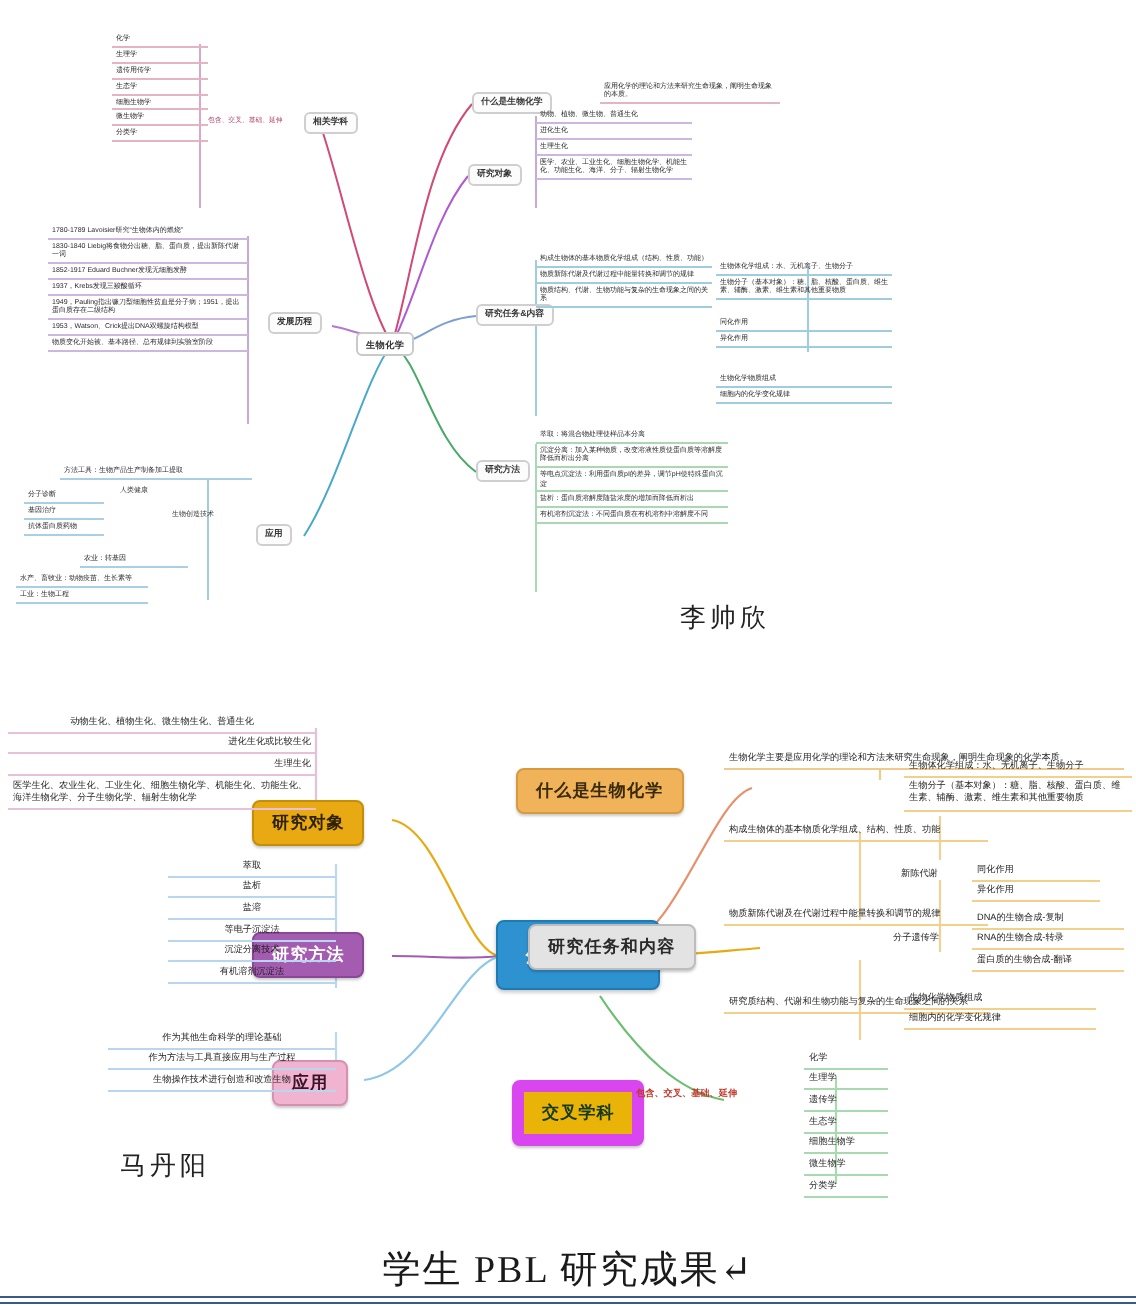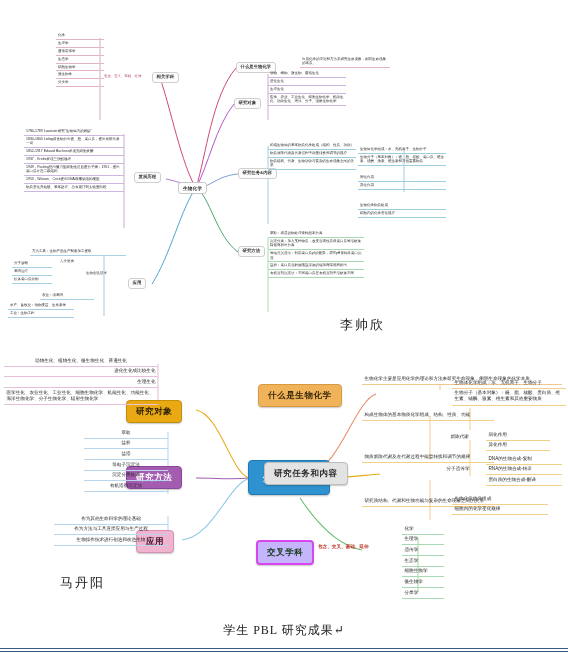--- a/index.html
+++ b/index.html
@@ -1,21 +1,21 @@
 <!DOCTYPE html>
 <html><head>
 <meta charset="utf-8">
 <style>
   html,body{margin:0;padding:0;}
   body{
     width:568px;height:653px;background:#ffffff;
     font-family:"Liberation Sans","DejaVu Sans",sans-serif;
     color:#1a1a1a;overflow:hidden;position:relative;
   }
-  .map{position:absolute;left:0;top:16px;width:568px;}
+  .map{position:absolute;left:0;top:0;width:568px;}
   .map-top{height:340px;}
   .map-bot{top:348px;height:270px;}
   svg.links{position:absolute;left:0;top:0;width:100%;height:100%;overflow:visible;pointer-events:none;}
   .node{position:absolute;box-sizing:border-box;white-space:nowrap;}
 
   
   .t-root{
     border:1px solid #c9c9c9;background:#fff;border-radius:3px;
     font-size:4.6px;line-height:1.1;padding:2.5px 4px;color:#333;
     font-weight:bold;letter-spacing:.2px;
@@ -41,40 +41,40 @@
     background:#2e92d1;color:#fff;border:1px solid #1f7ab4;border-radius:4px;
     font-size:12px;font-weight:bold;padding:8px 14px;letter-spacing:1px;
     box-shadow:0 1px 2px rgba(0,0,0,.25);
   }
   .b-br{
     border-radius:4px;font-size:8.5px;font-weight:bold;padding:4.5px 9px;
     letter-spacing:.6px;box-shadow:0 1px 1.5px rgba(0,0,0,.22);
   }
   .b-br.orange{background:#f0b35a;border:1px solid #d79a3f;color:#3a2a0a;}
   .b-br.grey{background:#e3e3e3;border:1px solid #bdbdbd;color:#2a2a2a;}
-  .b-br.green{background:#c4b5fd;border:2px solid #d946ef;color:#143a18;text-align:right;}
+  .b-br.green{background:#eab308;border:6px solid #d946ef;color:#143a18;text-align:right;}
   .b-br.gold{background:#e8a913;border:1px solid #c38f08;color:#2e2200;}
   .b-br.purple{background:#a35cb0;border:1px solid #8a4697;color:#fff;}
   .b-br.pink{background:#f0b4d0;border:1px solid #d691b2;color:#3a1326;}
   .b-leaf{
     font-size:4.6px;line-height:1.35;color:#1f1f1f;padding:1.5px 2.5px 2px 2.5px;
     border-bottom:.8px solid #ccc;white-space:normal;
   }
   .b-leaf.orange{border-bottom-color:#f0c98f;}
   .b-leaf.grey{border-bottom-color:#f2cf8b;}
   .b-leaf.green{border-bottom-color:#a9d9b0;}
   .b-leaf.gold{border-bottom-color:#e9bfd9;}
   .b-leaf.purple{border-bottom-color:#b9d6ef;}
   .b-leaf.pink{border-bottom-color:#b9d6ef;}
   .b-edge-label{font-size:4.6px;color:#c0392b;font-weight:bold;}
 
   .author{font-size:13px;color:#222;letter-spacing:2px;}
   .caption-wrap{position:absolute;left:0;top:622px;width:568px;}
   .caption{
-    text-align:center;font-size:12px;color:#1a1a1a;
+    text-align:center;font-size:19px;color:#1a1a1a;
     font-family:"Liberation Serif","DejaVu Serif",serif;letter-spacing:1px;
   }
   .rule{position:absolute;left:0;top:648px;width:568px;height:2px;
         border-top:1px solid #3b5a86;border-bottom:1px solid #3b5a86;}
 </style>
 </head>
 <body>
 
 <div class="map map-top">
 

